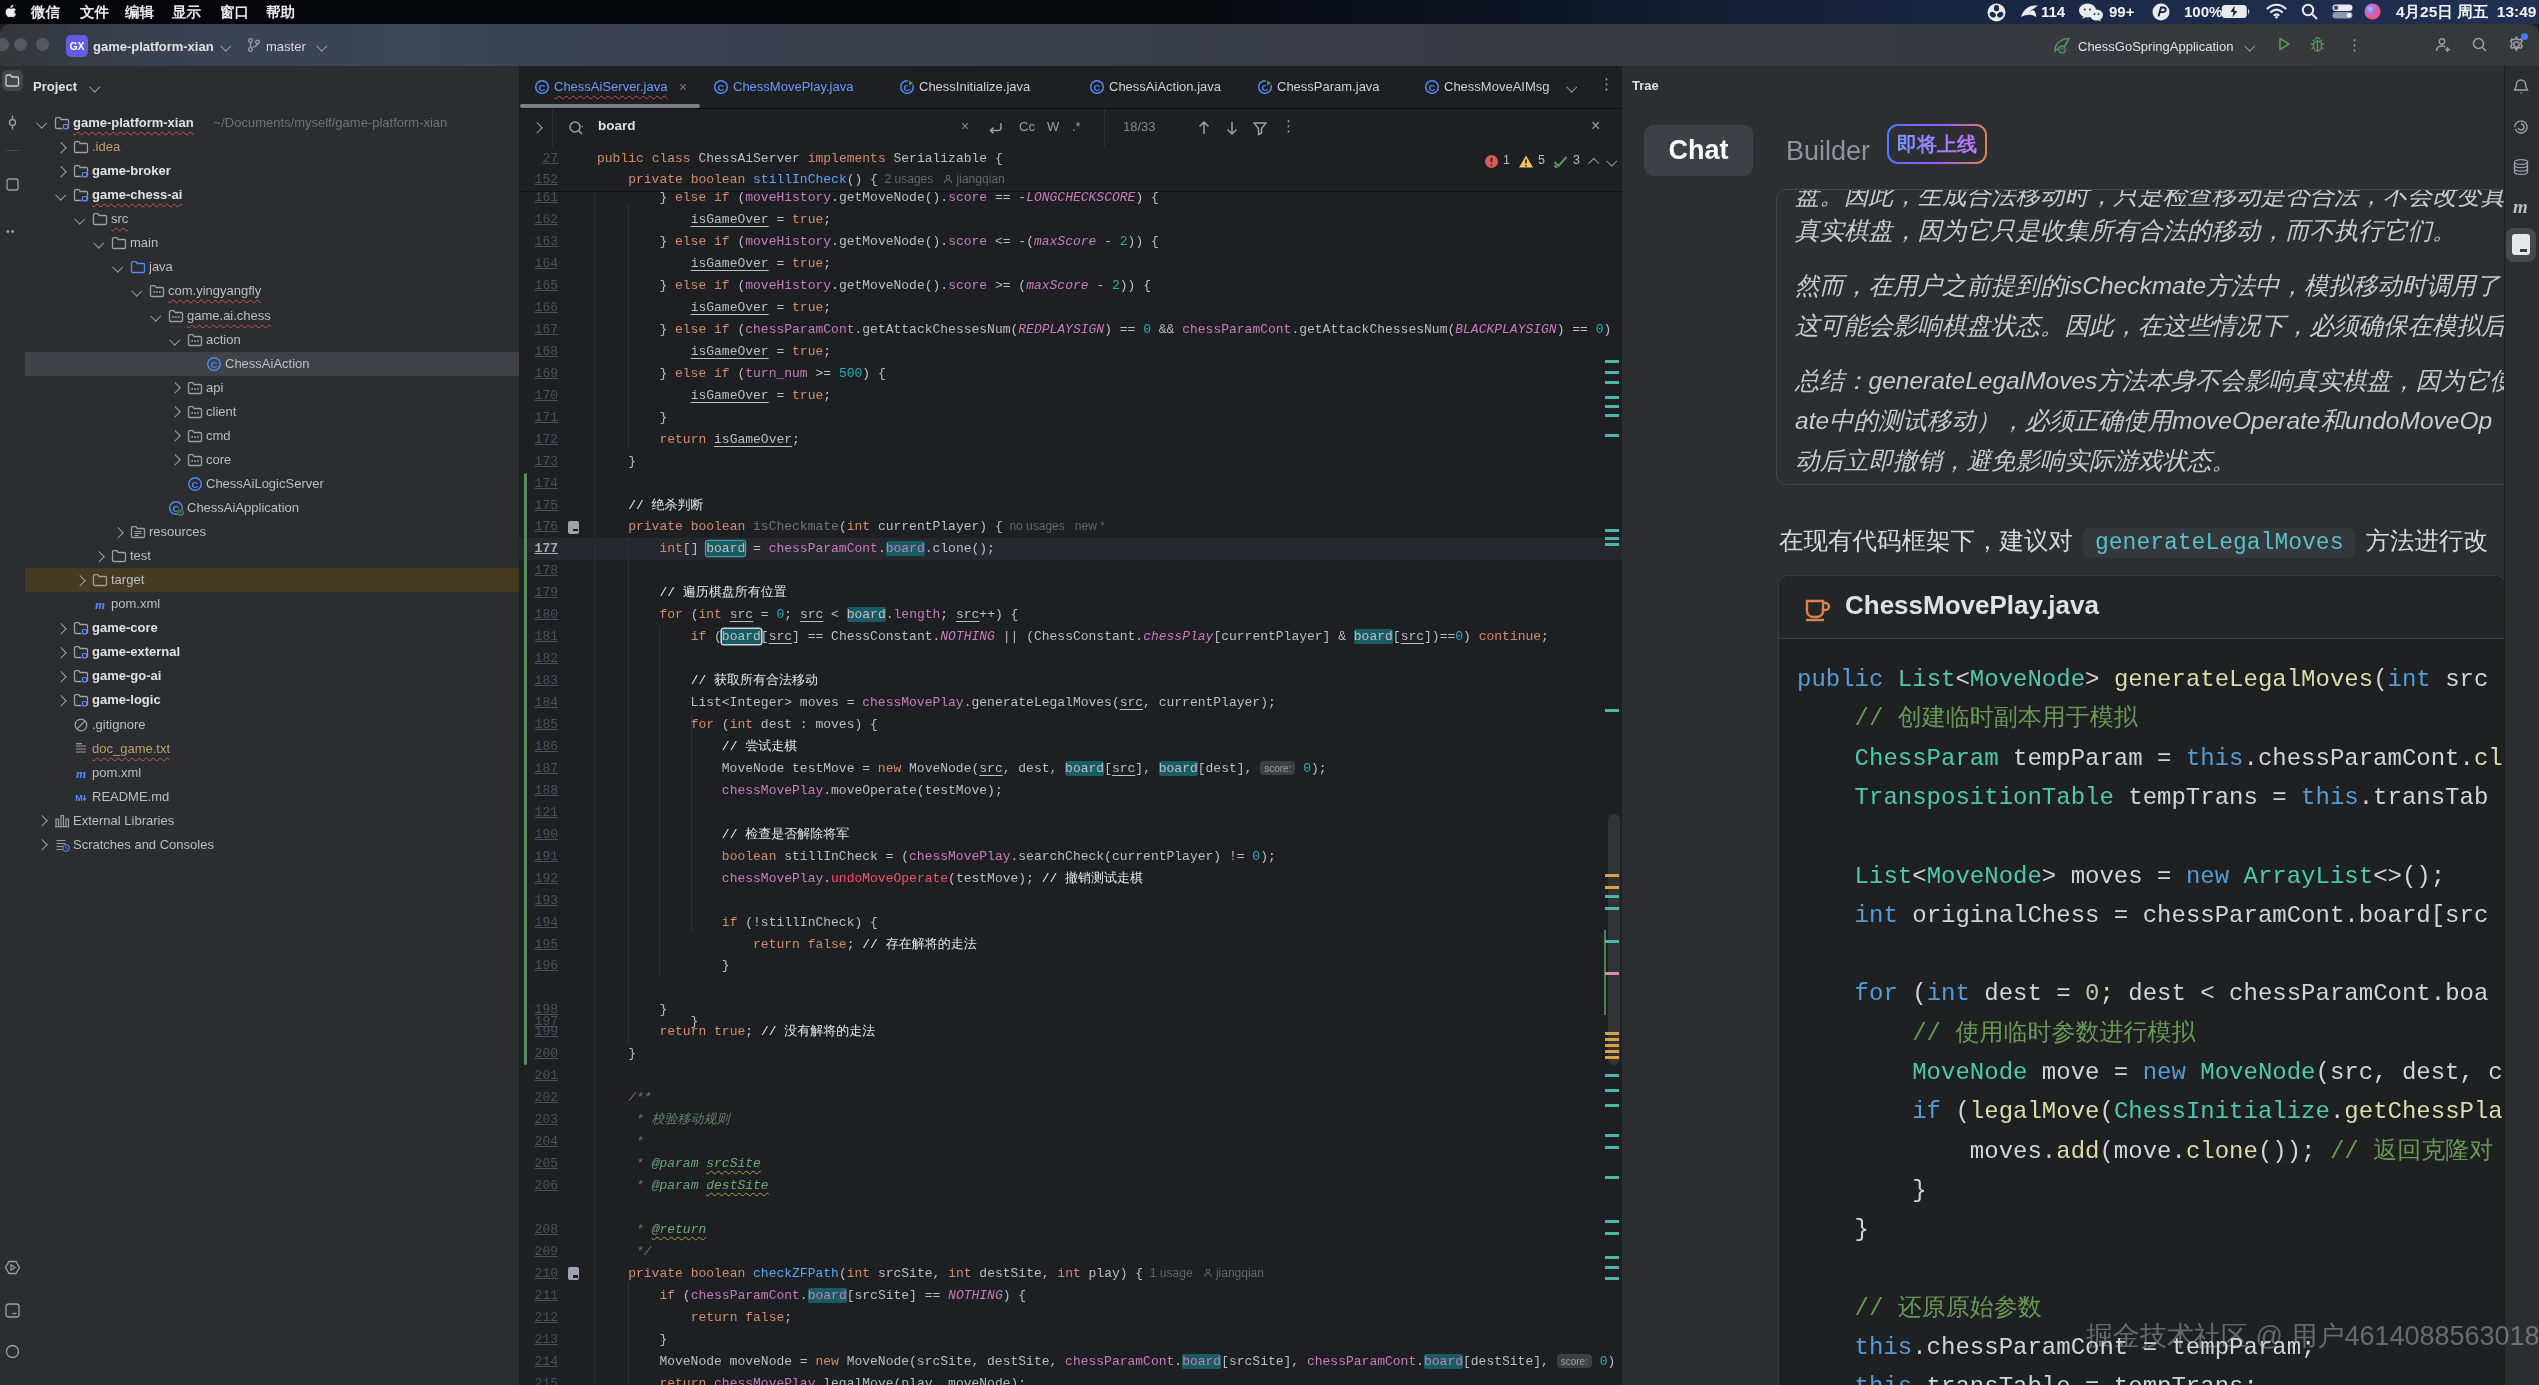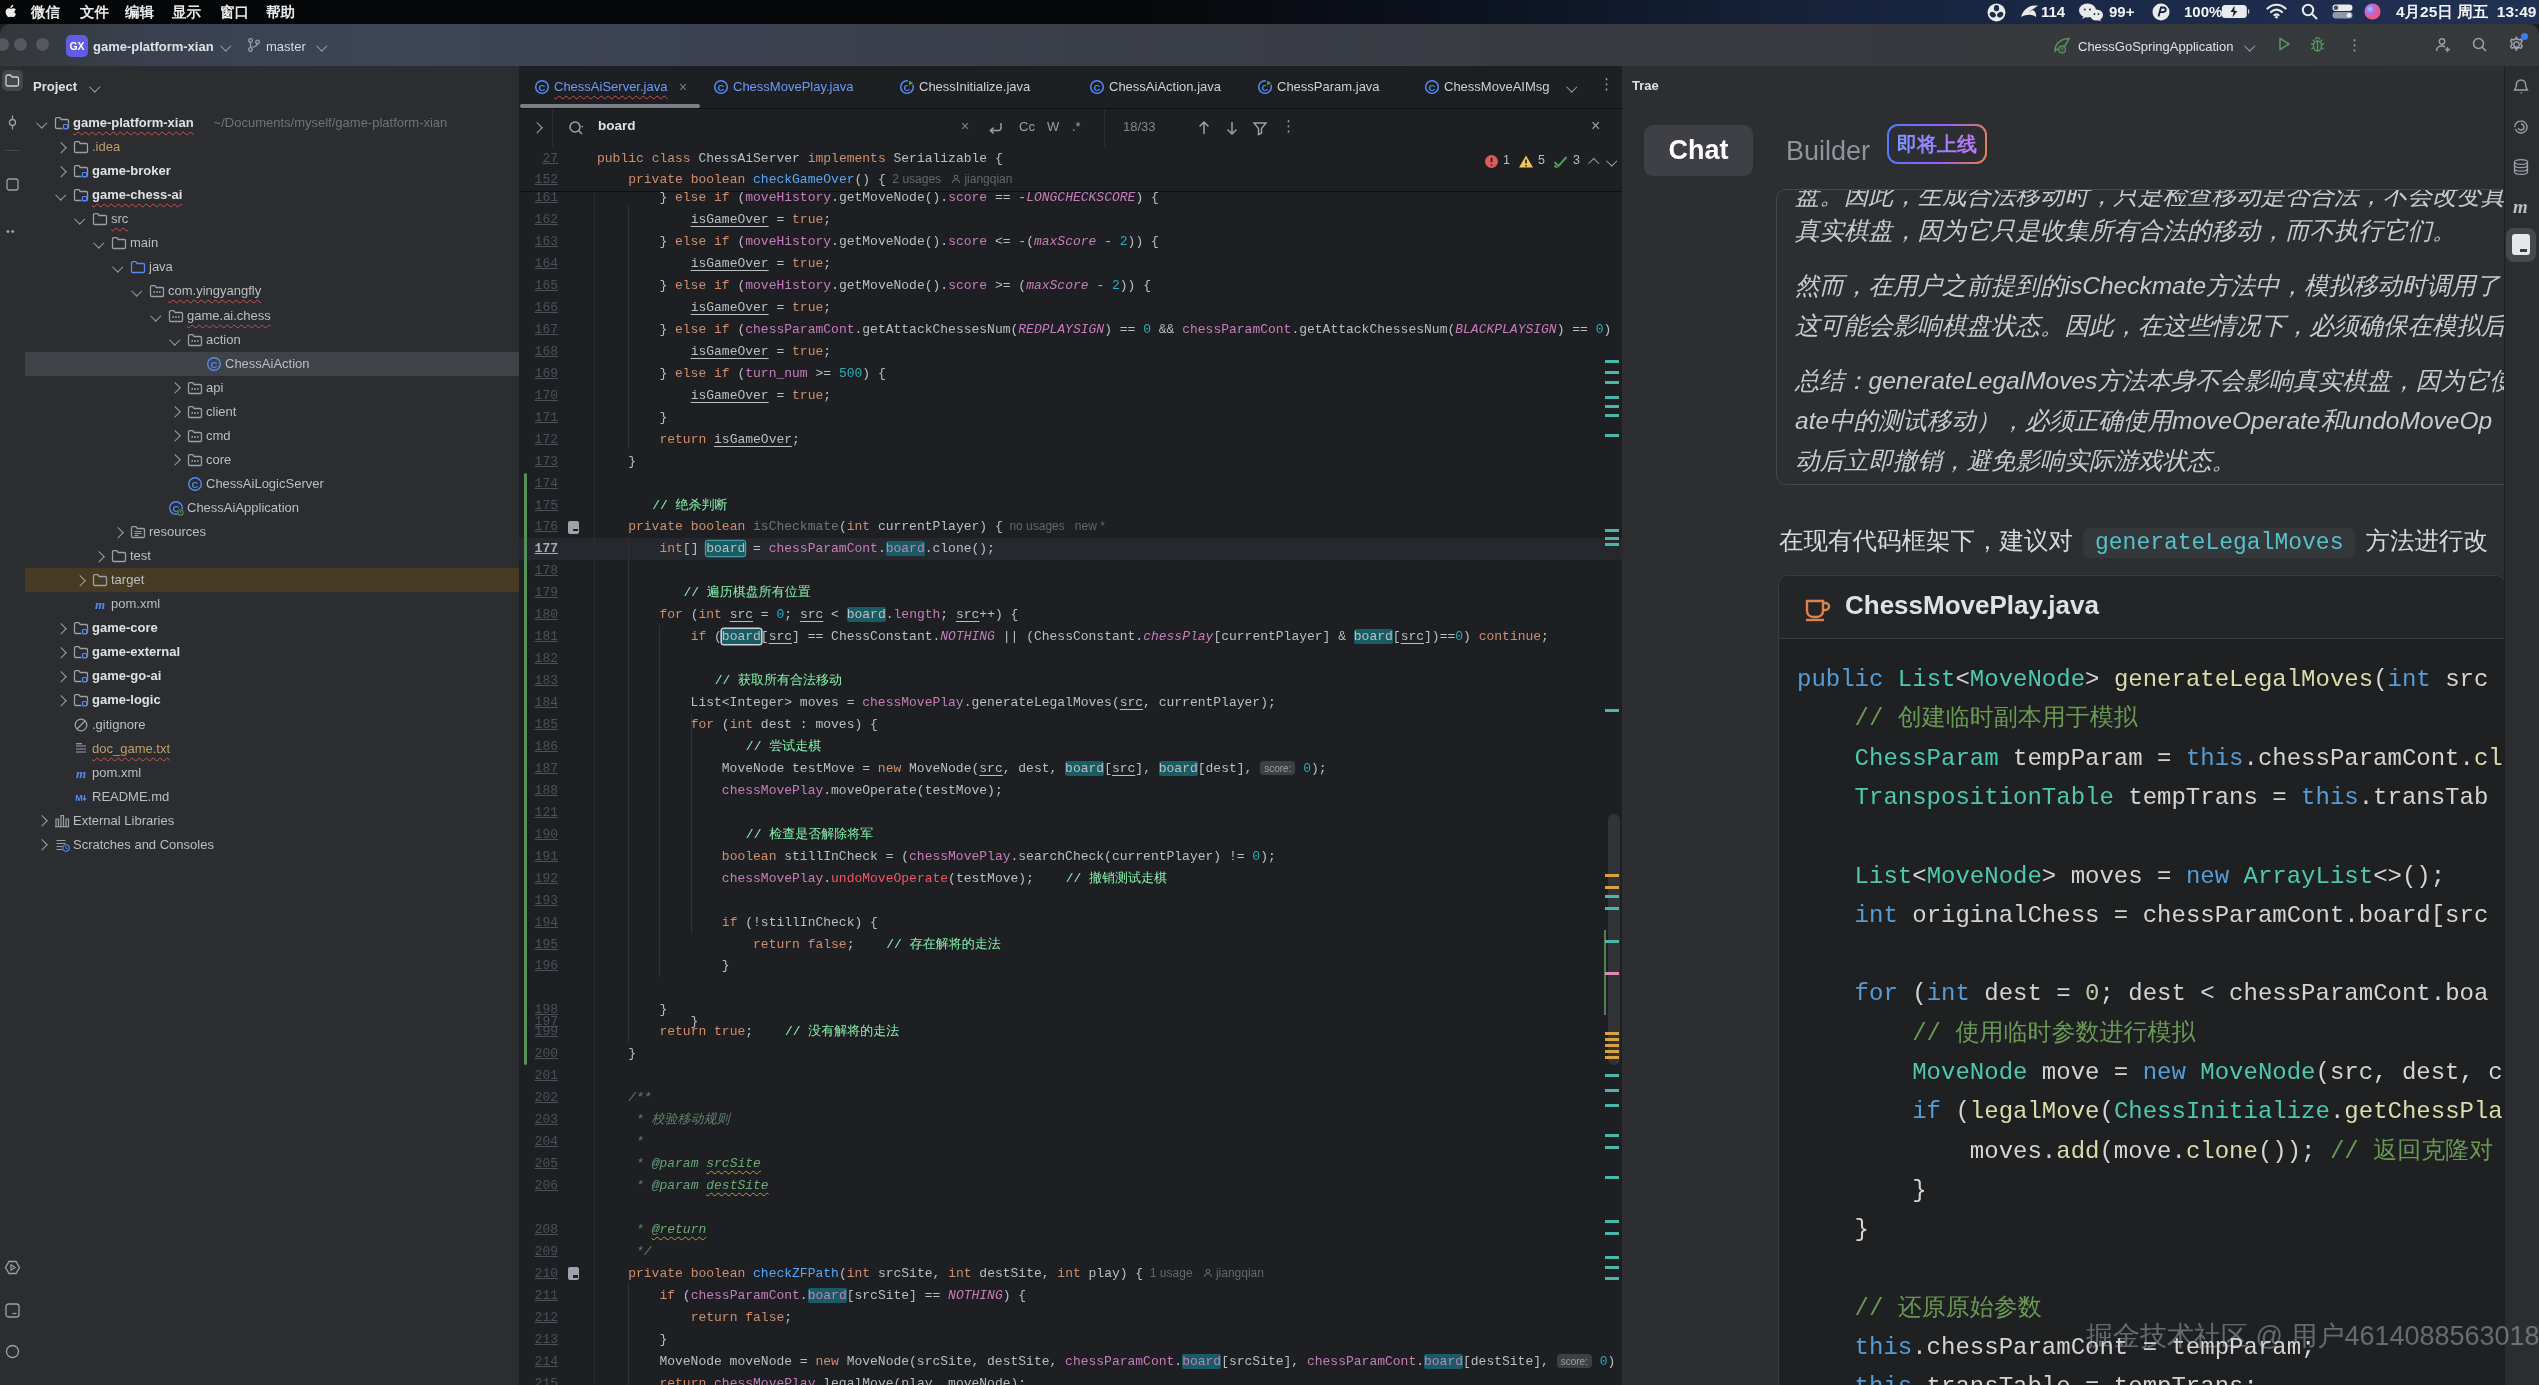--- a/index.html
+++ b/index.html
@@ -46,21 +46,21 @@
 .num{position:absolute;left:0;top:0;width:39px;text-align:right;color:#4b5059;font-family:"Liberation Mono",monospace;text-decoration:underline;}
 .src{position:absolute;left:78px;top:0;}
 .k{color:#cf8e6d;}
 .w{color:#bcbec4;}
 .f{color:#c77dbb;}
 .fi{color:#c77dbb;font-style:italic;}
 .mth{color:#56a8f5;}
 .gray{color:#6f737a;}
 .err{color:#f75464;}
 .n{color:#2aacb8;}
-.cm{color:#86efac;margin-left:24px;}
+.cm{color:#e5e5e5;}
 .doc{color:#5f826b;font-style:italic;}
 .dt{color:#67a37c;font-style:italic;}
 .dp{color:#6aab73;font-style:italic;text-decoration:underline wavy rgba(187,174,68,.9) 1px;text-underline-offset:3px;}
 .u{text-decoration:underline;text-underline-offset:3px;text-decoration-thickness:1px;}
 .hl{background:#175d63;border-radius:2px;}
 .hlc{background:#175d63;border-radius:2px;box-shadow:0 0 0 1.6px #ccd2db;}
 .hlb{background:#175d63;border-radius:2px;box-shadow:0 0 0 1.2px #459aa0;}
 .inl{color:#63666c;font-family:"Liberation Sans",sans-serif;font-size:12px;}
 .pill{background:#3d4043;border-radius:4px;color:#9a9ea6;font-family:"Liberation Sans",sans-serif;font-size:10px;padding:1.5px 4px;}
 
@@ -611,21 +611,21 @@
       <div class="cl" style="top:1203.55px"><span class="num" style="">214</span><span class="src">&nbsp;&nbsp;&nbsp;&nbsp;&nbsp;&nbsp;&nbsp;&nbsp;MoveNode&nbsp;moveNode&nbsp;=&nbsp;<span class="k">new</span>&nbsp;MoveNode(srcSite,&nbsp;destSite,&nbsp;<span class="f">chessParamCont</span>.<span class="f hl">board</span>[srcSite],&nbsp;<span class="f">chessParamCont</span>.<span class="f hl">board</span>[destSite],&nbsp;<span class="pill">score:</span>&nbsp;<span class="n">0</span>)</span></div>
       <div class="cl" style="top:1225.50px"><span class="num" style="">215</span><span class="src">&nbsp;&nbsp;&nbsp;&nbsp;&nbsp;&nbsp;&nbsp;&nbsp;<span class="k">return</span>&nbsp;<span class="f">chessMovePlay</span>.legalMove(play,&nbsp;moveNode);</span></div>
       <div class="abs" style="left:49px;top:373.9px;width:11px;height:13px;background:#9da3ac;border-radius:2px"></div>
       <div class="abs" style="left:53.5px;top:381.9px;width:5px;height:2.5px;background:#1e1f22"></div>
       <div class="abs" style="left:49px;top:1120.2px;width:11px;height:13px;background:#9da3ac;border-radius:2px"></div>
       <div class="abs" style="left:53.5px;top:1128.2px;width:5px;height:2.5px;background:#1e1f22"></div>
     </div>
   </div>
 <div class="abs" style="left:519px;top:147px;width:1103px;height:44px;background:#1e1f22;border-bottom:1.5px solid #0e0f11">
     <div class="cl" style="top:0.5px"><span class="num">27</span><span class="src"><span class="k">public</span>&nbsp;<span class="k">class</span>&nbsp;ChessAiServer&nbsp;<span class="k">implements</span>&nbsp;Serializable&nbsp;{</span></div>
-    <div class="cl" style="top:21.7px"><span class="num">152</span><span class="src">&nbsp;&nbsp;&nbsp;&nbsp;<span class="k">private</span>&nbsp;<span class="k">boolean</span>&nbsp;<span class="mth">checkGameOver</span>()&nbsp;{<span class="inl">&nbsp;&nbsp;2&nbsp;usages&nbsp;&nbsp;&nbsp;<svg style="display:inline-block;vertical-align:-1px" width="10" height="10" viewBox="0 0 10 10">
+    <div class="cl" style="top:21.7px"><span class="num">152</span><span class="src">&nbsp;&nbsp;&nbsp;&nbsp;<span class="k">private</span>&nbsp;<span class="k">boolean</span>&nbsp;<span class="mth">stillInCheck</span>()&nbsp;{<span class="inl">&nbsp;&nbsp;2&nbsp;usages&nbsp;&nbsp;&nbsp;<svg style="display:inline-block;vertical-align:-1px" width="10" height="10" viewBox="0 0 10 10">
             <circle cx="5" cy="3" r="1.8" fill="none" stroke="#606468" stroke-width="1.1"></circle>
             <path d="M1.5 9 c0-2.2 1.6-3.3 3.5-3.3 s3.5 1.1 3.5 3.3" fill="none" stroke="#606468" stroke-width="1.1"></path>
           </svg>&nbsp;jiangqian</span></span></div>
   </div>
 <div class="abs" style="left:1484px;top:152px;height:20px">
     <svg class="abs" style="left:0;top:2px" width="15" height="15" viewBox="0 0 15 15">
       <circle cx="7.5" cy="7.5" r="6.5" fill="#db5c5c"></circle>
       <path d="M7.5 3.8 v4.4 M7.5 10.4 v1.4" stroke="#1e1f22" stroke-width="1.7"></path>
     </svg>
     <div class="abs" style="left:19px;top:1px;color:#bcbec4;font-size:12.5px">1</div>

